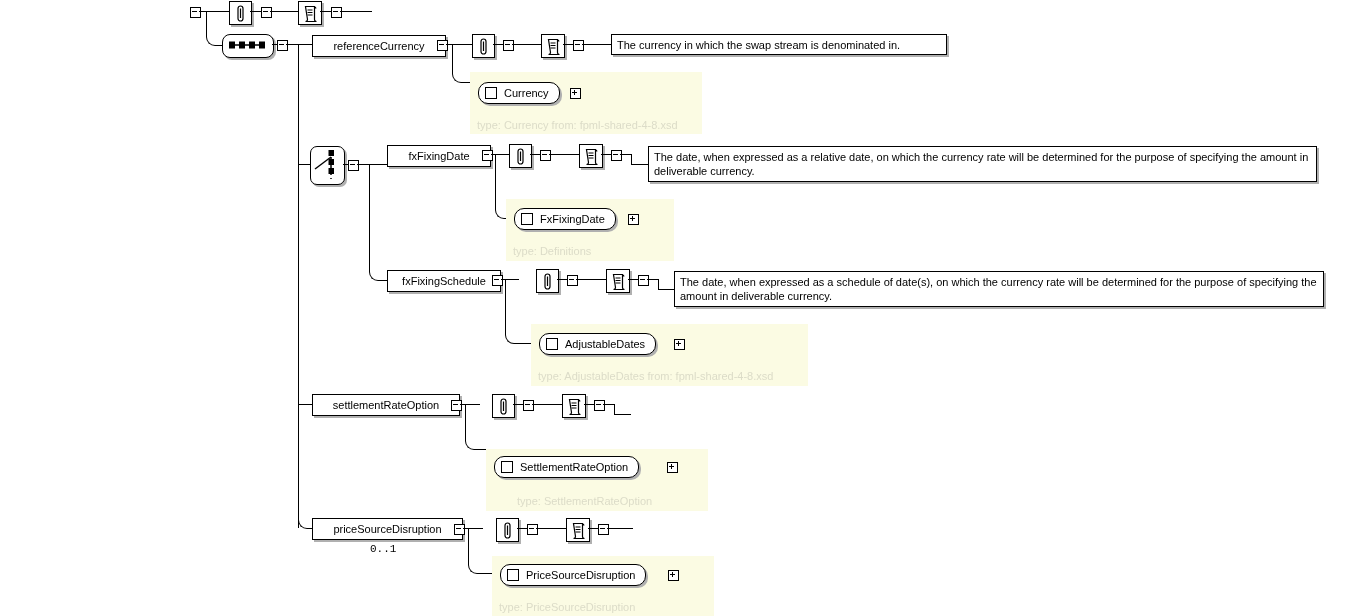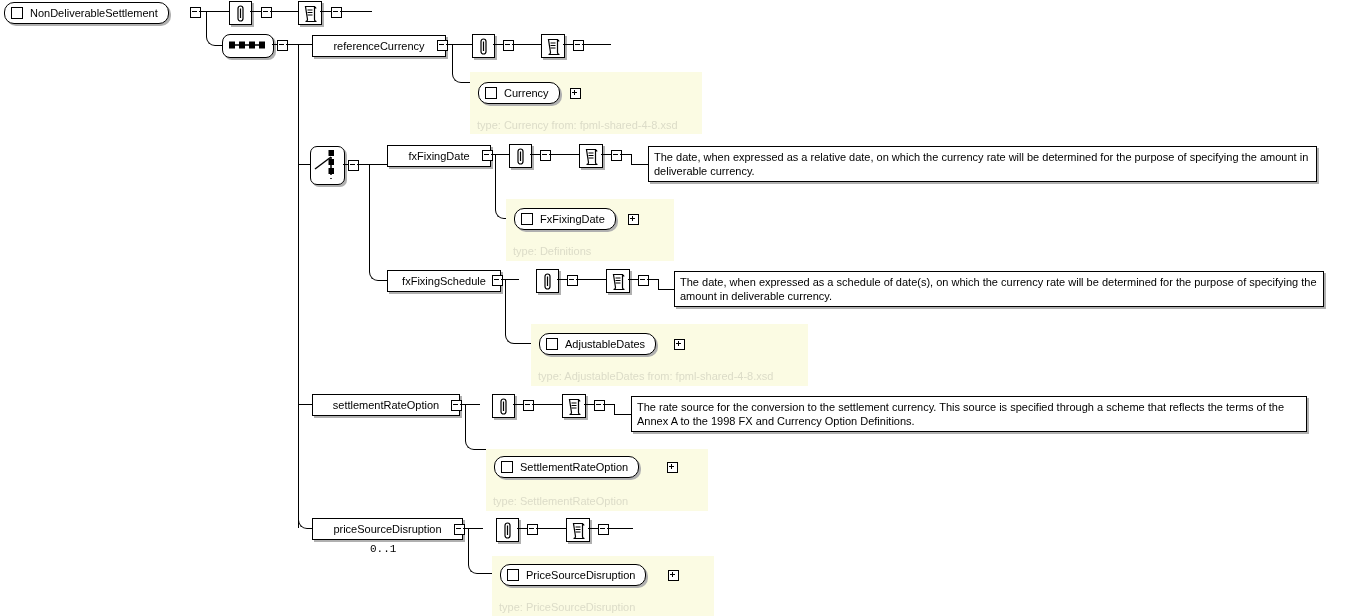--- a/index.html
+++ b/index.html
@@ -106,24 +106,20 @@
     font-size:11px;
     color:#000;
     white-space:nowrap;
   }
 </style>
 </head>
 <body>
 
 <div id="canvas">
 
-  <div class="octbox" style="left:4px;top:2px;height:20px;">
-    <span class="sqicon"></span>
-    <span>NonDeliverableSettlement</span>
-  </div>
 
   <div class="toggle" style="left:190px;top:7px;"></div>
 
   <div class="hline" style="left:199px;top:11px;width:30px;"></div>
   <div class="elbow" style="left:206px;top:12px;width:16px;height:33px;"></div>
 
   <div class="iconbox" style="left:229px;top:1px;width:21px;height:22px;">
     <svg width="13" height="17" viewBox="0 0 13 17">
       <rect x="4" y="1" width="5" height="15" rx="2.5" fill="#fff" stroke="#000" stroke-width="1.2"></rect>
       <line x1="6.5" y1="3.5" x2="6.5" y2="13" stroke="#000" stroke-width="1.2"></line>
@@ -184,20 +180,21 @@
       <path d="M2.5 1.5 h9 v13 a2 2 0 0 0 2 2 h-11 a2 2 0 0 0 2 -2 z" fill="#fff" stroke="#000" stroke-width="1.2"></path>
       <line x1="4.5" y1="5" x2="9.5" y2="5" stroke="#000" stroke-width="1"></line>
       <line x1="4.5" y1="7.5" x2="9.5" y2="7.5" stroke="#000" stroke-width="1"></line>
       <line x1="4.5" y1="10" x2="9.5" y2="10" stroke="#000" stroke-width="1"></line>
       <path d="M11.5 1.5 a2 2 0 0 1 2 2 h-2 z" fill="#000"></path>
     </svg>
   </div>
   <div class="hline" style="left:563px;top:44px;width:10px;"></div>
   <div class="toggle" style="left:573px;top:40px;"></div>
   <div class="hline" style="left:582px;top:44px;width:29px;"></div>
+  <div class="annot" style="left:611px;top:34px;width:336px;height:21px;line-height:15px;">The currency in which the swap stream is denominated in.</div>
 
   <div class="typepanel" style="left:470px;top:72px;width:232px;height:62px;"></div>
   <div class="octbox" style="left:478px;top:82px;height:20px;">
     <span class="sqicon"></span>
     <span>Currency</span>
   </div>
   <div class="toggle plus" style="left:570px;top:88px;"></div>
   <div class="typelabel" style="left:477px;top:120px;text-align:center;">type: Currency from: fpml-shared-4-8.xsd</div>
 
   <div class="hline" style="left:298px;top:164px;width:12px;"></div>
@@ -322,29 +319,28 @@
       <line x1="4.5" y1="7.5" x2="9.5" y2="7.5" stroke="#000" stroke-width="1"></line>
       <line x1="4.5" y1="10" x2="9.5" y2="10" stroke="#000" stroke-width="1"></line>
       <path d="M11.5 1.5 a2 2 0 0 1 2 2 h-2 z" fill="#000"></path>
     </svg>
   </div>
   <div class="hline" style="left:584px;top:404px;width:10px;"></div>
   <div class="toggle" style="left:594px;top:400px;"></div>
   <div class="hline" style="left:603px;top:404px;width:11px;"></div>
   <div class="vline" style="left:614px;top:404px;height:10px;"></div>
   <div class="hline" style="left:614px;top:414px;width:17px;"></div>
-  <div class="annot" style="left:631px;top:396px;width:676px;height:36px;">The rate source for the conversion to the settlement currency. This source is specified through a scheme that reflects the terms of the Annex A to the 1998 FX and Currency Option Definitions.</div>
 
   <div class="typepanel" style="left:486px;top:449px;width:222px;height:62px;"></div>
   <div class="octbox" style="left:494px;top:456px;height:20px;">
     <span class="sqicon"></span>
     <span>SettlementRateOption</span>
   </div>
   <div class="toggle plus" style="left:667px;top:462px;"></div>
-  <div class="typelabel" style="left:493px;top:496px;">type: SettlementRateOption</div>
+  <div class="typelabel" style="left:517px;top:496px;">type: SettlementRateOption</div>
 
   <div class="elbow" style="left:298px;top:405px;width:14px;height:123px;"></div>
   <div class="ebox" style="left:312px;top:518px;width:135px;height:20px;">
     <span>priceSourceDisruption</span>
   </div>
   <div class="card" style="left:370px;top:543px;font-family:Liberation Mono, monospace;">0..1</div>
   <div class="toggle" style="left:454px;top:524px;"></div>
   <div class="hline" style="left:463px;top:528px;width:20px;"></div>
   <div class="elbow" style="left:468px;top:529px;width:29px;height:44px;"></div>
 

